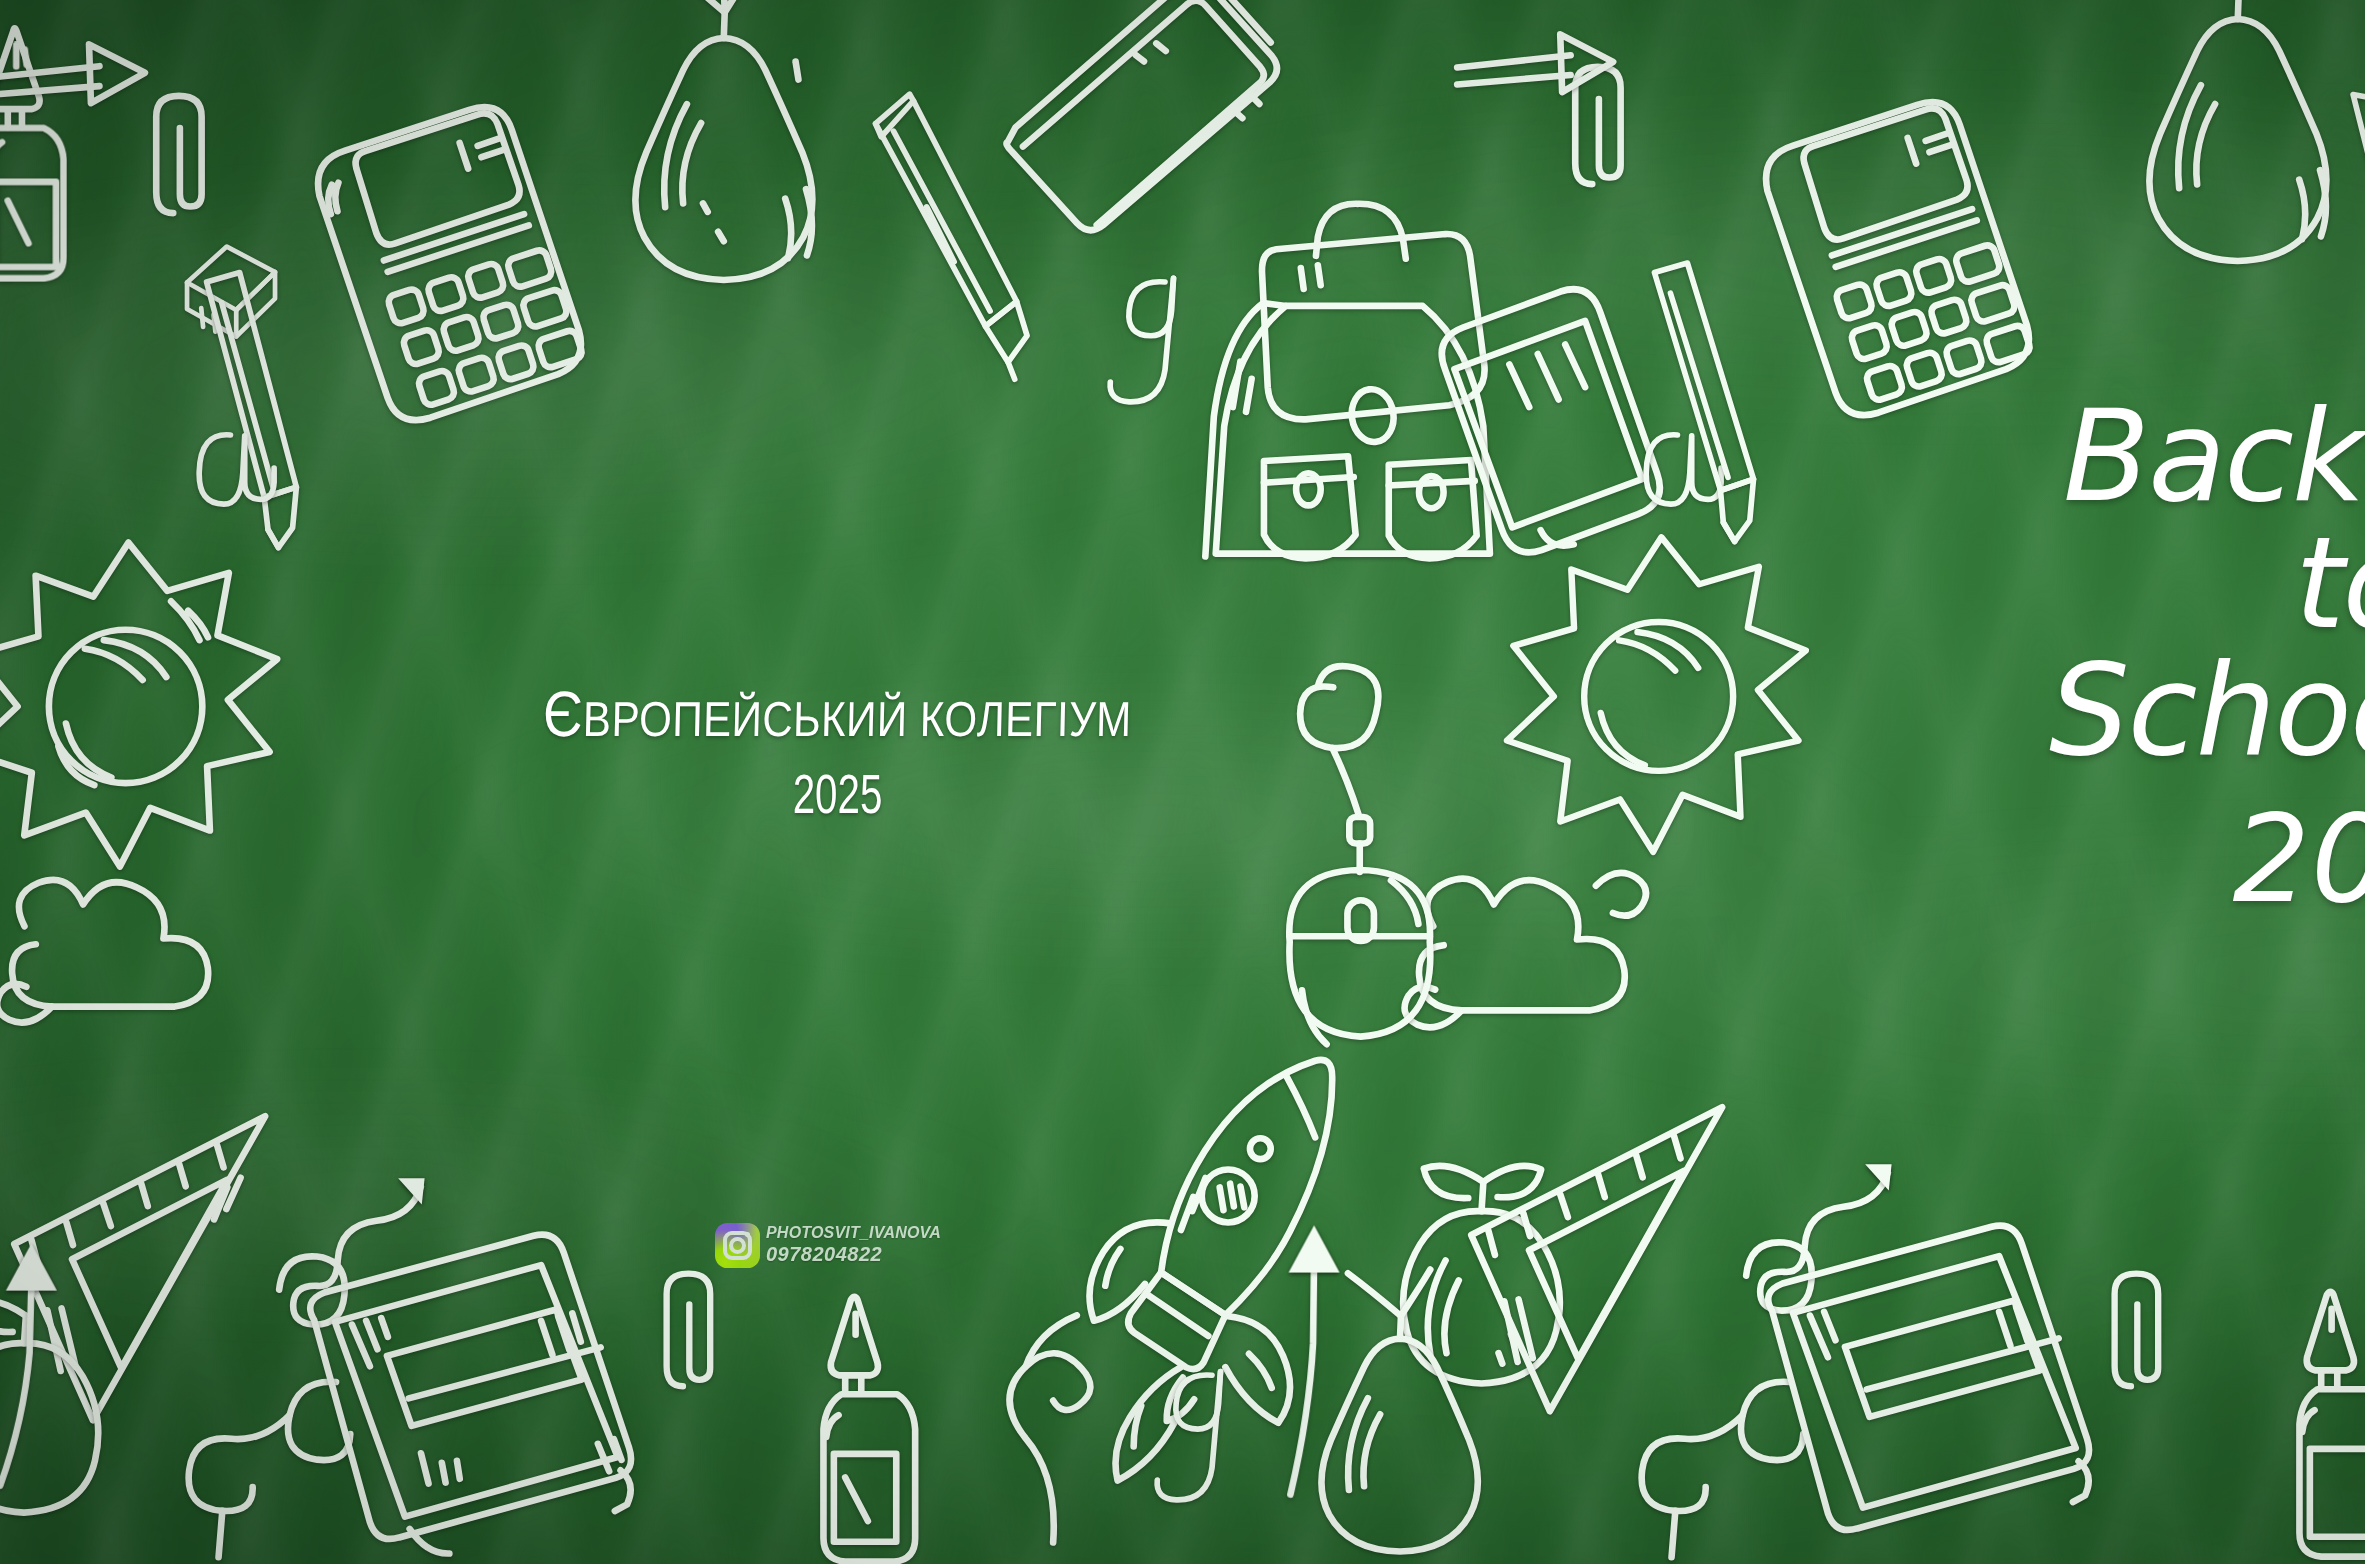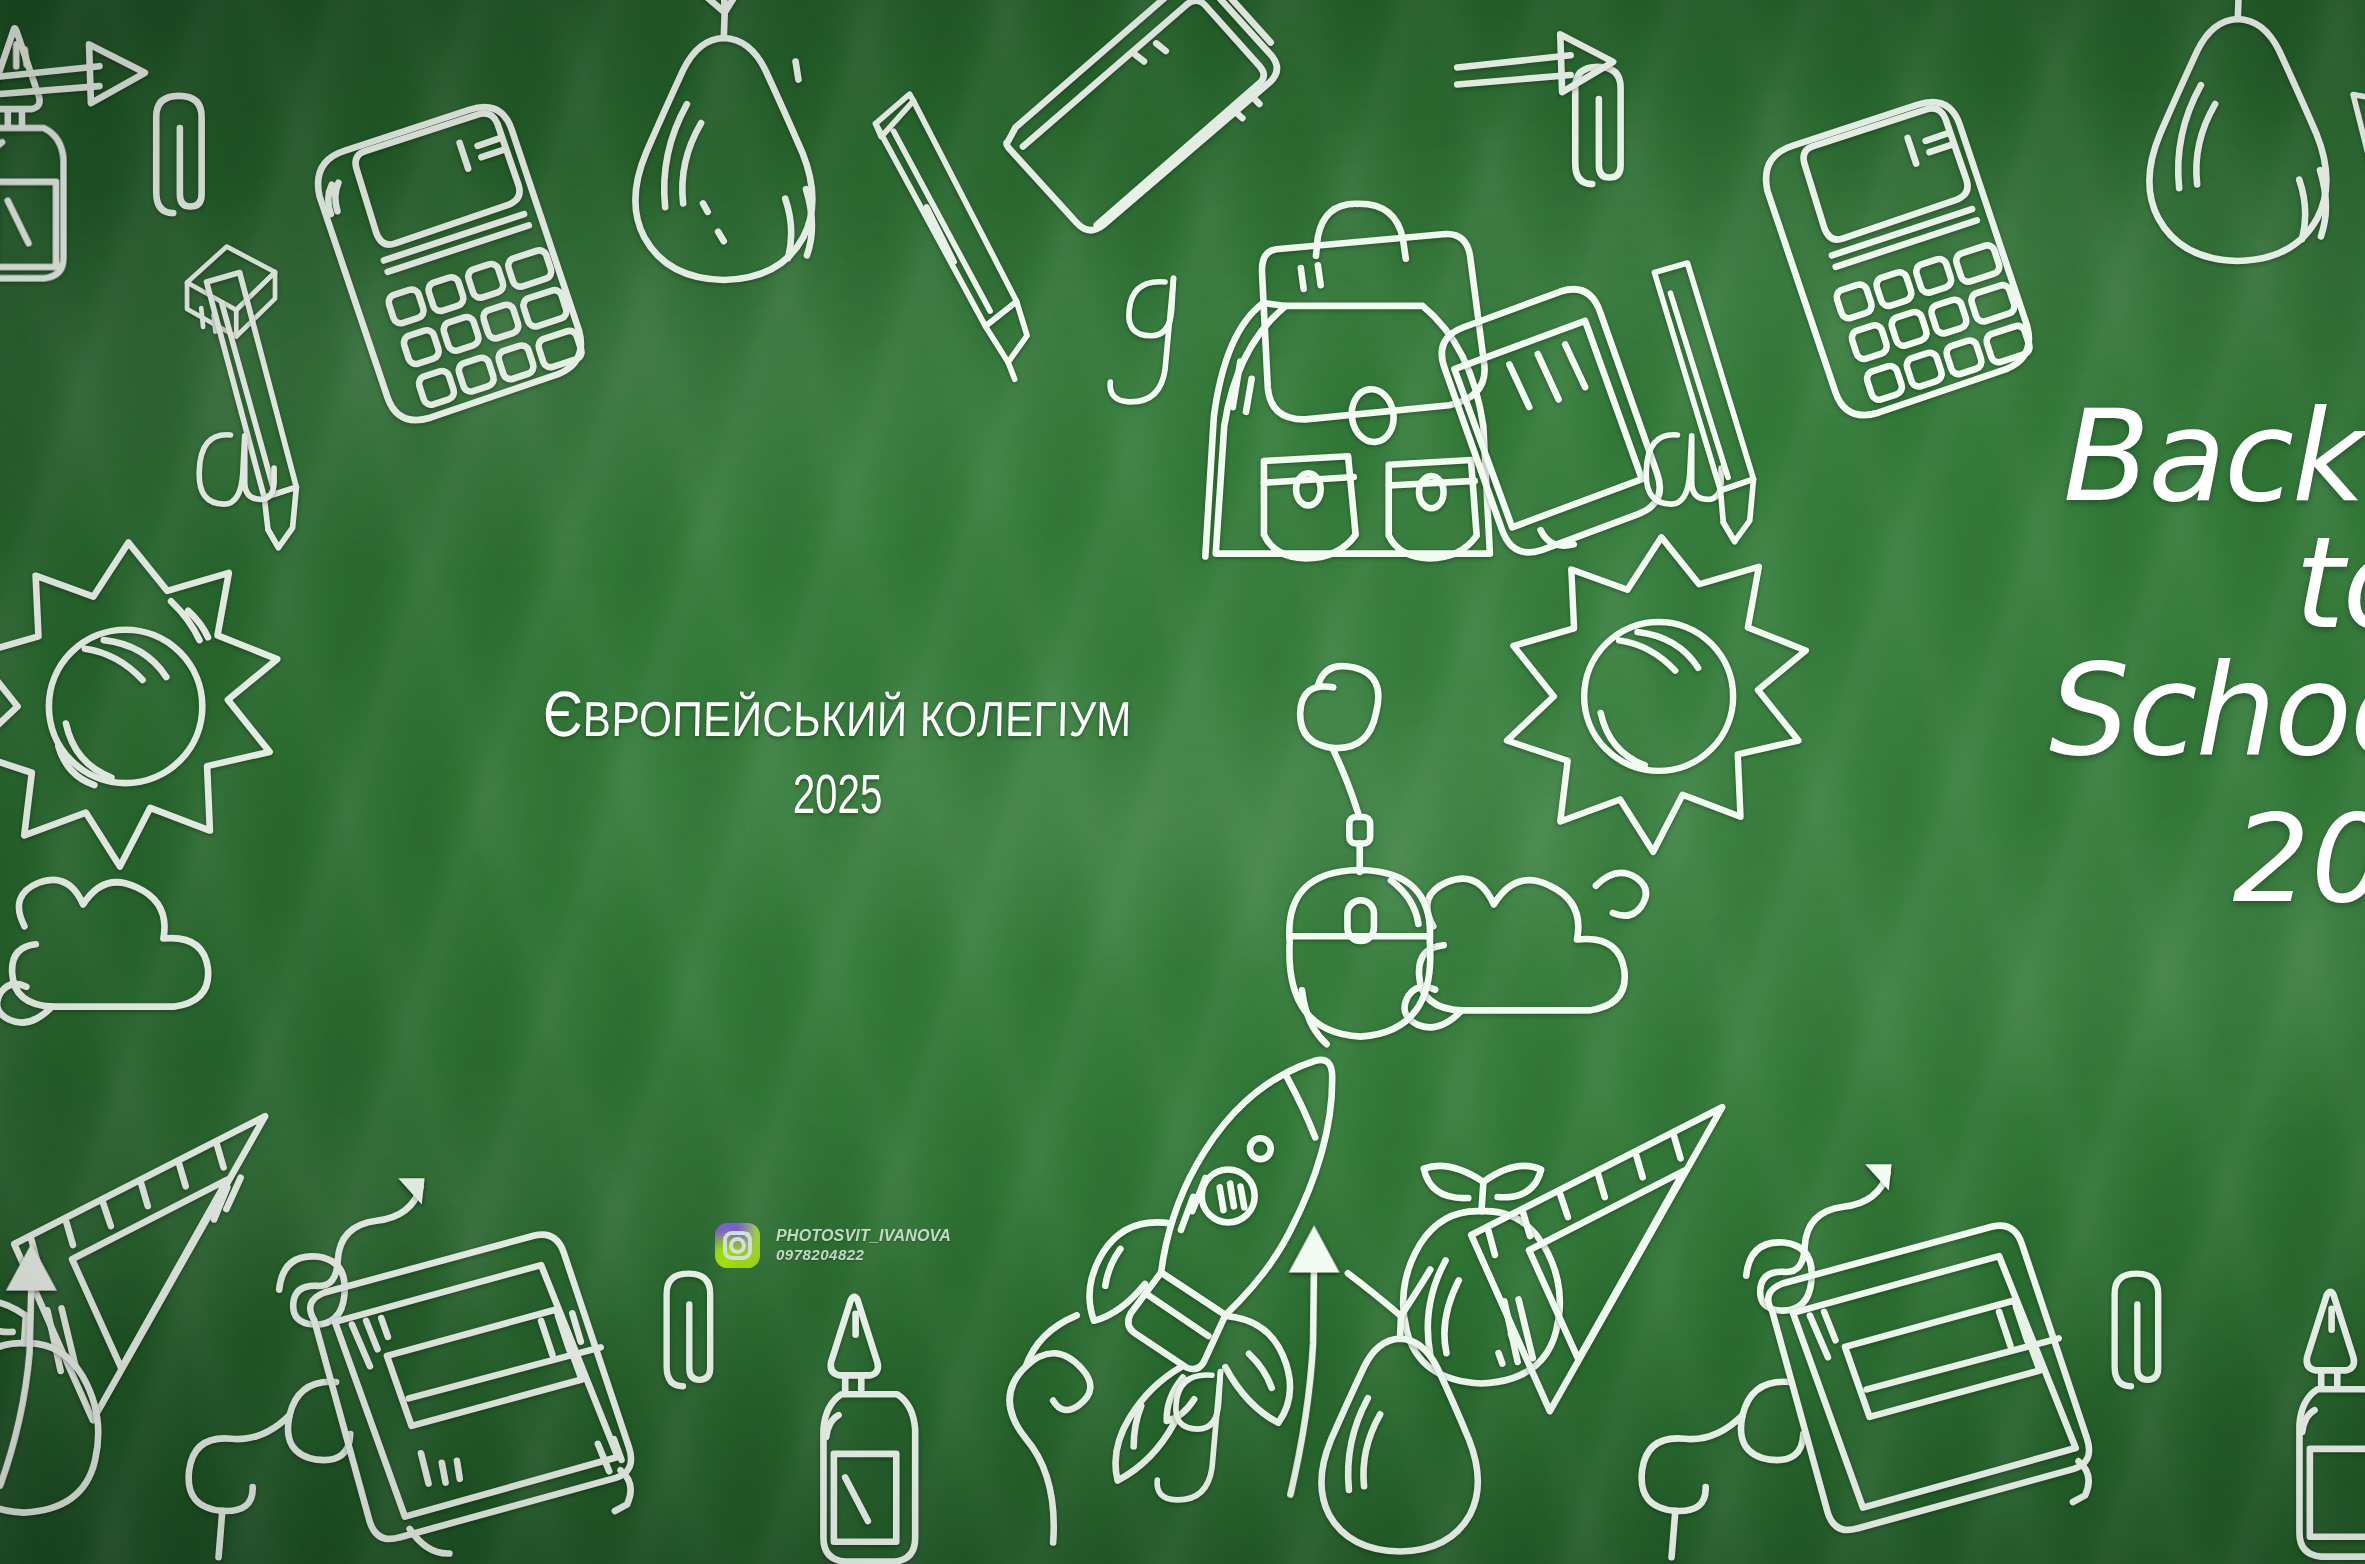--- a/index.html
+++ b/index.html
@@ -134,21 +134,21 @@
     letter-spacing:0.9px;
     font-weight:400;
   }
 
   
   .watermark{
     position:absolute;
     left:715px; top:1223px;
     display:flex;
     align-items:center;
-    gap:16px;
+    gap:6px;
     opacity:.78;
   }
   .ig-icon{
     width:45px;height:45px;
     border-radius:12.3px;
     background:
       radial-gradient(circle at 22% 88%, #c6ff00 0%, #b4f400 26%, rgba(180,244,0,0) 62%),
       radial-gradient(circle at 14% 18%, #9b5cf6 0%, #8b5cf6 30%, rgba(139,92,246,0) 66%),
       linear-gradient(135deg,#a78bfa 0%,#c0e34a 52%,#b6f009 100%);
     position:relative;
@@ -168,21 +168,21 @@
   }
   .wm-text{
     color:#eef7ee;
     font-family:"Liberation Sans", sans-serif;
     font-style:italic;
     font-weight:700;
     line-height:1.18;
     text-shadow:0 0.9px 1.9px rgba(0,0,0,.35);
   }
   .wm-handle{font-size:16px; letter-spacing:0.2px;}
-  .wm-phone{font-size:15px; letter-spacing:0.5px;}
+  .wm-phone{font-size:20px; letter-spacing:0.5px;}
 </style>
 </head>
 <body>
 
 <div id="banner">
 
   <div class="board-base"></div>
   <div class="board-wash"></div>
   <div class="board-wash2"></div>
 

